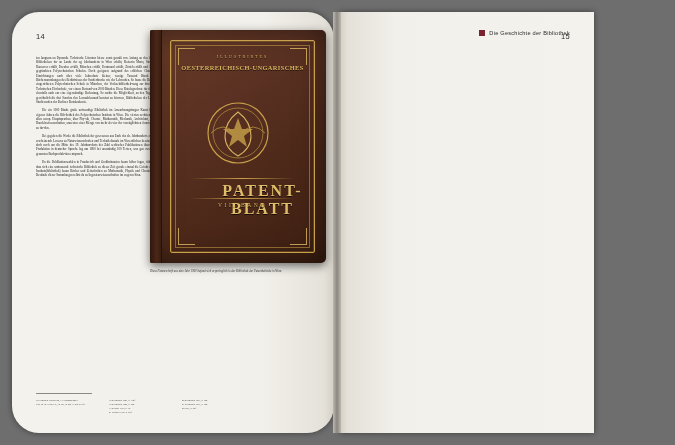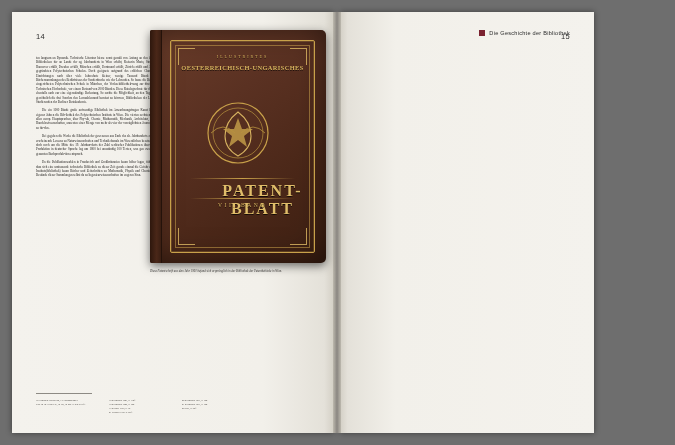--- a/index.html
+++ b/index.html
@@ -23,20 +23,21 @@
     position: absolute;
     top: 12px;
     height: 421px;
     background: #f3f1ec;
     box-shadow: 0 0 6px rgba(0,0,0,0.45);
   }
   .page-left {
     left: 12px;
     width: 322px;
     background: linear-gradient(to right, #f4f2ed 0%, #f2f0ea 78%, #e4e1d9 97%, #d3cfc5 100%);
+    border-radius: 27px;
   }
   .page-right {
     left: 340px;
     width: 254px;
     background: linear-gradient(to left, #f4f2ed 0%, #f2f0ea 78%, #e4e1d9 97%, #d3cfc5 100%);
   }
   .gutter {
     position: absolute;
     left: 333px;
     top: 12px;

